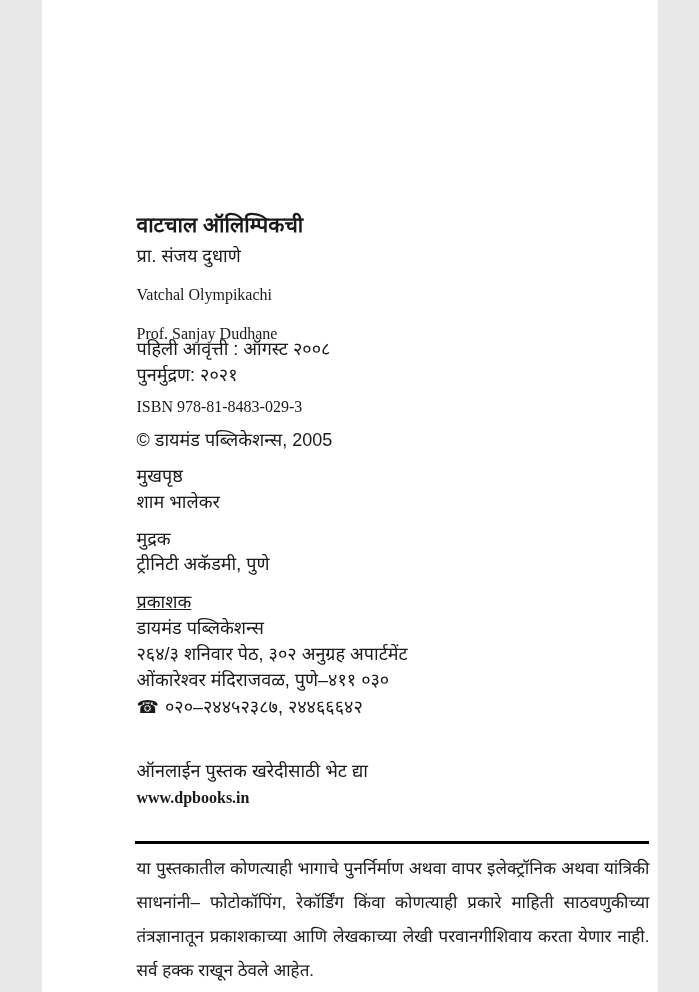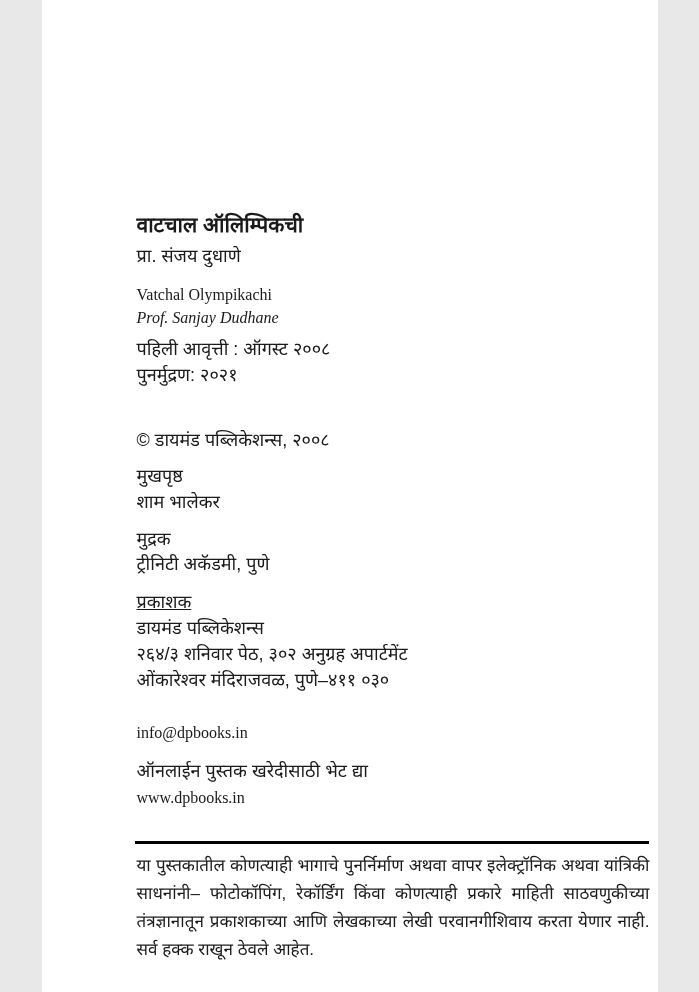--- a/index.html
+++ b/index.html
@@ -43,70 +43,73 @@
     width: 514px;
     height: 3px;
     background: #000000;
   }
   .disclaimer {
     position: absolute;
     left: 95px;
     width: 513px;
     font-family: "Liberation Sans", "DejaVu Sans", sans-serif;
     font-size: 17px;
-    line-height: 28px;
+    line-height: 34px;
     text-align: justify;
     white-space: normal;
   }
   .phone-glyph {
     display: inline-block;
     margin-right: 6px;
     font-size: 18px;
   }
 </style>
 </head>
 <body>
 
 <div class="sheet">
 
   <div class="line dev-title" style="top: 212px;">वाटचाल ऑलिम्पिकची</div>
 
   <div class="line dev" style="top: 244px;">प्रा. संजय दुधाणे</div>
 
   <div class="line eng" style="top: 283px;">Vatchal Olympikachi</div>
 
-  <div class="line eng" style="top: 306px; font-style: italic;">Prof. Sanjay Dudhane</div>
+  <div class="line eng" style="top: 322px;">Prof. Sanjay Dudhane</div>
 
   <div class="line dev" style="top: 337px;">पहिली आवृत्ती : ऑगस्ट २००८</div>
 
   <div class="line dev" style="top: 363px;">पुनर्मुद्रण: २०२१</div>
 
+  <div class="line eng" style="top: 395px;">ISBN 978-81-8483-029-3</div>
 
-  <div class="line dev" style="top: 428px;">© डायमंड पब्लिकेशन्स, २००८</div>
+  <div class="line dev" style="top: 428px;">© डायमंड पब्लिकेशन्स, 2005</div>
 
   <div class="line dev" style="top: 464px;">मुखपृष्ठ</div>
 
   <div class="line dev" style="top: 490px;">शाम भालेकर</div>
 
   <div class="line dev" style="top: 527px;">मुद्रक</div>
 
   <div class="line dev" style="top: 552px;">ट्रीनिटी अकॅडमी, पुणे</div>
 
   <div class="line dev" style="top: 590px; text-decoration: underline;">प्रकाशक</div>
 
   <div class="line dev" style="top: 616px;">डायमंड पब्लिकेशन्स</div>
 
   <div class="line dev" style="top: 642px;">२६४/३ शनिवार पेठ, ३०२ अनुग्रह अपार्टमेंट</div>
 
   <div class="line dev" style="top: 668px;">ओंकारेश्वर मंदिराजवळ, पुणे–४११ ०३०</div>
 
+  <div class="line dev" style="top: 695px;">
+    <span class="phone-glyph">☎</span><span>०२०–२४४५२३८७, २४४६६६४२</span>
+  </div>
 
-  <div class="line eng" style="top: 721px;">info@dpbooks.in</div>
 
   <div class="line dev" style="top: 759px; text-align: center;">ऑनलाईन पुस्तक खरेदीसाठी भेट द्या</div>
 
-  <div class="line eng" style="top: 786px;">www.dpbooks.in</div>
+  <div class="line eng" style="top: 786px; font-weight: bold;">www.dpbooks.in</div>
 
   <div class="divider" style="top: 841px;"></div>
 
   <div class="disclaimer" style="top: 852px;">या पुस्तकातील कोणत्याही भागाचे पुनर्निर्माण अथवा वापर इलेक्ट्रॉनिक अथवा यांत्रिकी साधनांनी– फोटोकॉपिंग, रेकॉर्डिंग किंवा कोणत्याही प्रकारे माहिती साठवणुकीच्या तंत्रज्ञानातून प्रकाशकाच्या आणि लेखकाच्या लेखी परवानगीशिवाय करता येणार नाही. सर्व हक्क राखून ठेवले आहेत.</div>
 
 </div>
 
 </body></html>

